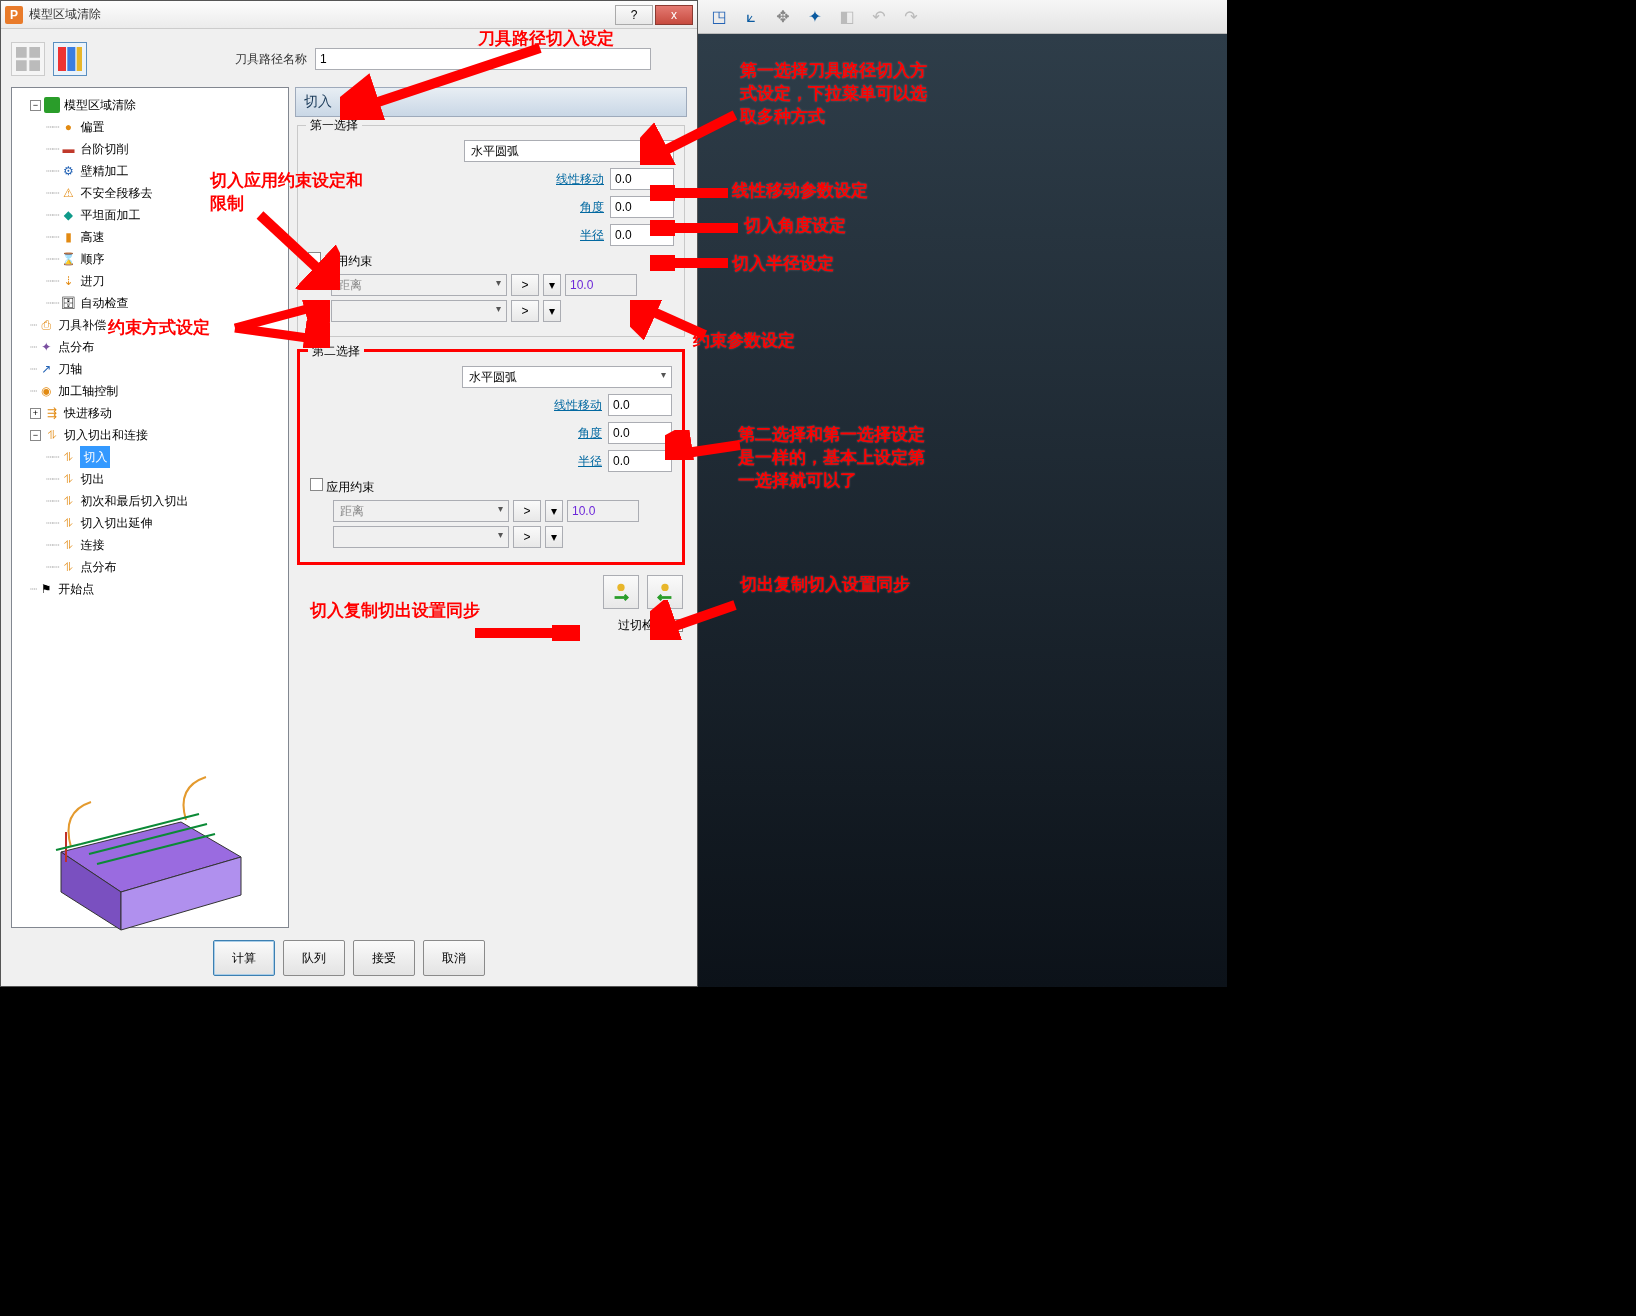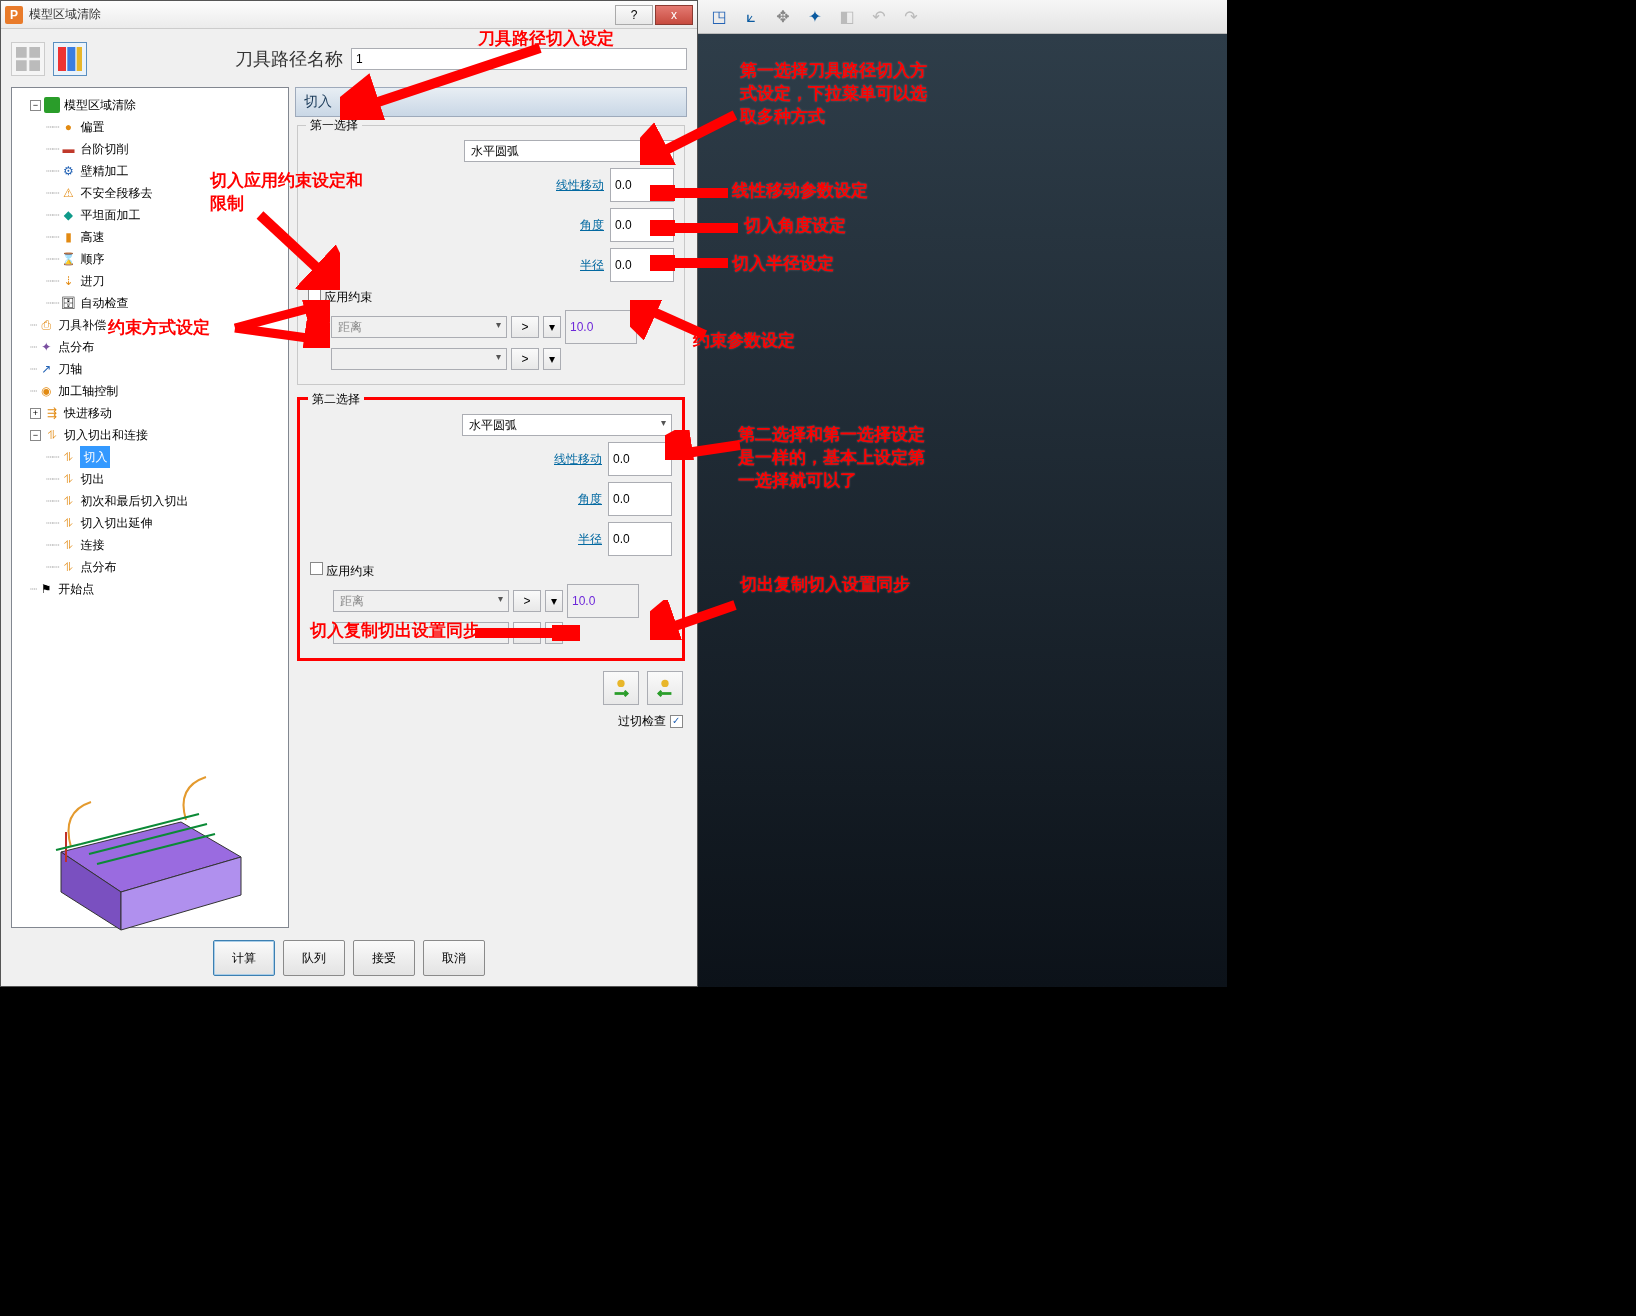--- a/index.html
+++ b/index.html
@@ -11,21 +11,21 @@
   .titlebar .p-icon { width:18px; height:18px; background:#e97b2a; color:#fff; font-weight:bold; display:flex; align-items:center; justify-content:center; border-radius:2px; font-size:12px; margin-right:6px;}
   .titlebar .title { font-size:12px; color:#333; flex:1;}
   .titlebtn { width:38px; height:20px; display:flex; align-items:center; justify-content:center; font-size:12px; border:1px solid #aaa; background:linear-gradient(#fafafa,#e8e8e8); margin-left:2px;}
   .titlebtn.close { background: linear-gradient(#e47a72,#c74b3f); color:#fff; border-color:#8a3a31;}
   
   .dialog-body { position:absolute; top:28px; bottom:0; left:0; right:0; padding:8px 10px; }
   
   .toprow { display:flex; align-items:center; height:44px; gap:8px; margin-bottom:6px;}
   .toprow .ico { width:34px; height:34px; border:1px solid #ccc; background:#f5f5f5; display:flex; align-items:center; justify-content:center; font-size:18px;}
   .toprow .ico.sel { border-color:#5b8fbf; background:#eaf3fb;}
-  .toprow .lbl { font-size:18px; color:#333; margin-left:140px;}
+  .toprow .lbl { font-size:12px; color:#333; margin-left:140px;}
   .toprow input { width:336px; height:22px; border:1px solid #abadb3; padding:0 4px; font-size:12px;}
   
   .cols { display:flex; gap:6px; height: calc(100% - 100px); }
   .tree { width:278px; border:1px solid #828790; background:#fff; overflow:auto; font-size:12px; padding:6px 2px;}
   .tree ul { list-style:none; padding-left:16px;}
   .tree li { line-height:22px; white-space:nowrap; display:flex; align-items:center;}
   .tree li .tg { width:11px; height:11px; border:1px solid #888; display:inline-flex; align-items:center; justify-content:center; font-size:9px; margin-right:3px; background:#fff;}
   .tree li .dots { color:#aaa; margin-right:2px; letter-spacing:-1px;}
   .tree li .ic { width:16px; height:16px; display:inline-flex; align-items:center; justify-content:center; margin-right:4px; font-size:12px;}
   .tree li.selected > .txt { background:#3399ff; color:#fff; padding:0 3px;}
@@ -41,21 +41,21 @@
   
   .groupbox { border:1px solid #c9c9c9; margin:8px 2px 4px 2px; padding:8px 10px 10px 10px; position:relative; font-size:12px;}
   .groupbox.redbox { border:3px solid #f00;}
   .groupbox .legend { position:absolute; top:-9px; left:8px; background:#f0f0f0; padding:0 4px; font-size:12px;}
   
   .row { display:flex; align-items:center; justify-content:flex-end; margin:6px 0; gap:6px;}
   .row .lbl { color:#0369a1; text-decoration:underline; font-size:12px;text-align:center;}
   .combo { height:22px; border:1px solid #abadb3; background:#fff; padding:0 20px 0 6px; font-size:12px; position:relative; display:flex; align-items:center; min-width:210px;}
   .combo::after { content:"▾"; position:absolute; right:5px; top:2px; font-size:10px; color:#555;}
   .combo.disabled { background:#f0f0f0; color:#888;margin-left:23px;}
-  .txtinput { width:64px; height:22px; border:1px solid #abadb3; padding:16px 4px; font-size:12px;}
+  .txtinput { width:64px; height:22px; border:1px solid #abadb3; padding:4px 4px; font-size:12px;}
   .txtinput.disabled { background:#f0f0f0; color:#6d28d9;}
   
   .constraint-row { display:flex; align-items:center; gap:4px; margin:4px 0;}
   .constraint-row .combo { min-width:160px; flex:0 0 176px;}
   .gtbtn { width:28px; height:22px; border:1px solid #abadb3; background:linear-gradient(#fafafa,#e8e8e8); display:flex; align-items:center; justify-content:center; font-size:12px;}
   .gtbtn.small { width:18px;}
   
   .btnrow { display:flex; justify-content:center; gap:8px; margin-top:6px;}
   .winbtn { min-width:62px; height:36px; border:1px solid #8a8a8a; background:linear-gradient(#fafafa,#e3e3e3); font-size:12px; border-radius:2px;}
   .winbtn.primary { border:1px solid #3c7fb1; box-shadow:0 0 0 1px #a8cde8 inset;}
@@ -357,21 +357,21 @@
 
 <div class="anno" style="left:478px; top:28px;">刀具路径切入设定</div>
 <div class="anno" style="left:740px; top:60px; white-space:normal; width:195px;">第一选择刀具路径切入方式设定，下拉菜单可以选取多种方式</div>
 <div class="anno" style="left:732px; top:180px;">线性移动参数设定</div>
 <div class="anno" style="left:744px; top:215px;">切入角度设定</div>
 <div class="anno" style="left:732px; top:253px;">切入半径设定</div>
 <div class="anno" style="left:210px; top:170px; white-space:normal; width:165px;">切入应用约束设定和限制</div>
 <div class="anno" style="left:108px; top:317px;">约束方式设定</div>
 <div class="anno" style="left:693px; top:330px;">约束参数设定</div>
 <div class="anno" style="left:738px; top:400px; white-space:normal; width:195px;margin-top:24px;">第二选择和第一选择设定是一样的，基本上设定第一选择就可以了</div>
-<div class="anno" style="left:310px; top:620px; white-space:normal; width:170px;">切入复制切出设置同步</div>
+<div class="anno" style="left:310px; top:600px; white-space:normal; width:170px;">切入复制切出设置同步</div>
 <div class="anno" style="left:740px; top:574px; white-space:normal; width:180px;">切出复制切入设置同步</div>
 
 <svg class="arrow" style="left:340px; top:40px; width:220px; height:80px;">
     <defs>
       <marker id="ah" markerWidth="10" markerHeight="10" refX="2" refY="3" orient="auto">
         <path d="M0,0 L0,6 L8,3 z" fill="#f00"></path>
       </marker>
     </defs>
     <line x1="200" y1="8" x2="20" y2="68" stroke="#f00" stroke-width="10" marker-end="url(#ah)"></line>
   </svg>

